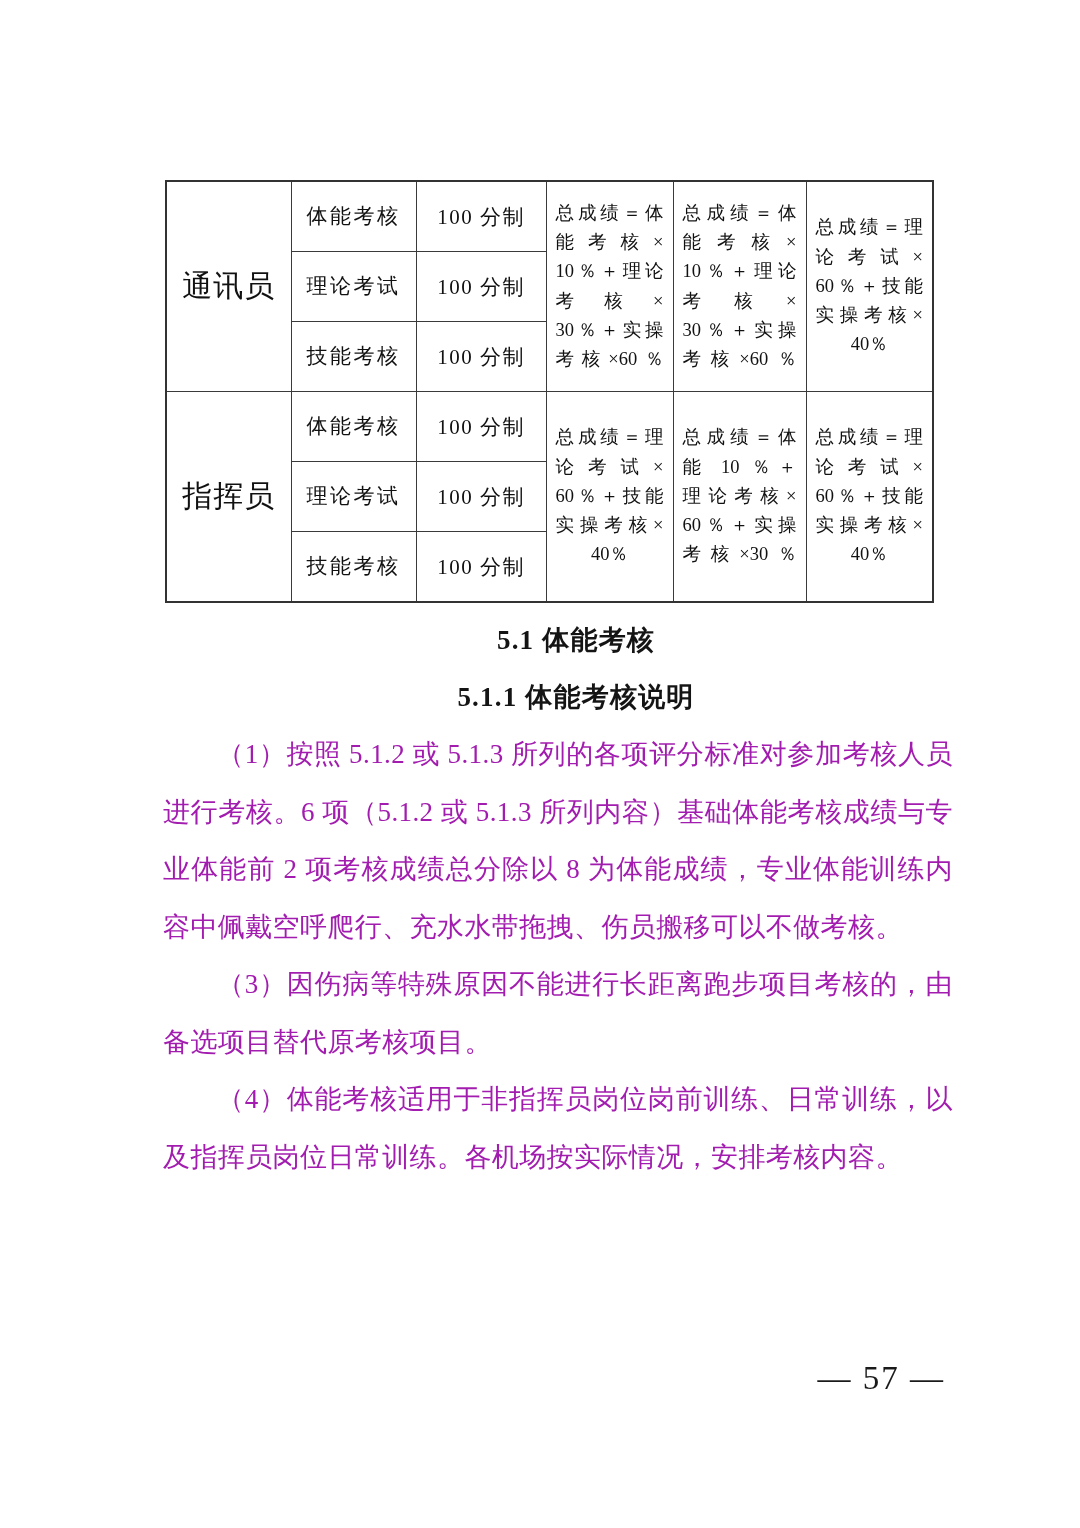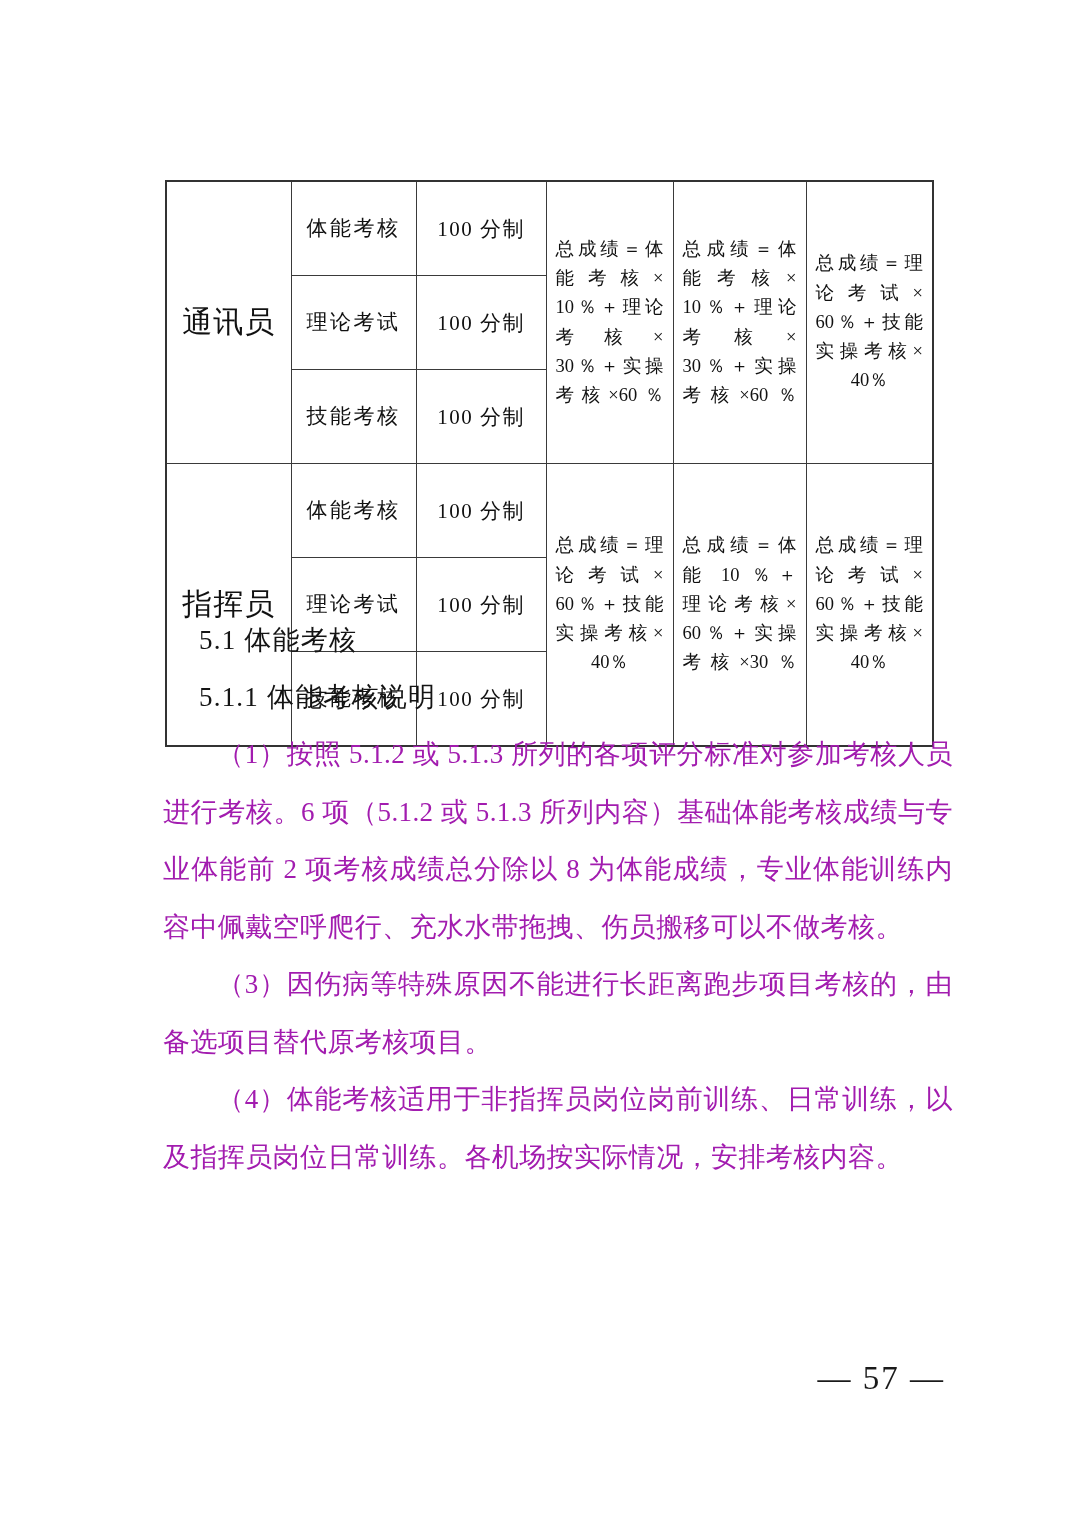--- a/index.html
+++ b/index.html
@@ -35,21 +35,21 @@
   table.scoring-table {
     border-collapse: collapse;
     width: 767px;
     table-layout: fixed;
     border: 2.5px solid #333;
   }
   table.scoring-table td {
     border: 1.6px solid #3a3a3a;
     vertical-align: middle;
     text-align: center;
-    padding: 12px;
+    padding: 0;
     color: #111;
   }
   
   col.c1 { width: 125px; }
   col.c2 { width: 125px; }
   col.c3 { width: 130px; }
   col.c4 { width: 127px; }
   col.c5 { width: 133px; }
   col.c6 { width: 127px; }
 
@@ -90,27 +90,28 @@
 
   
   .content {
     position: absolute;
     left: 163px;
     top: 612px;
     width: 790px;
   }
   h3.heading {
     margin: 0;
-    font-weight: normal;
+    font-weight: bold;
     font-size: 27px;
     line-height: 57px;
     letter-spacing: 1.2px;
     padding-left: 36px;
     font-family: "Liberation Serif", "DejaVu Serif", serif;
     color: #141414;
+    text-align: center;
   }
   p.para {
     margin: 0;
     font-size: 27px;
     line-height: 57.5px;
     letter-spacing: 0.4px;
     text-indent: 54px;
     text-align: justify;
     text-align-last: left;
     color: #a21caf;

